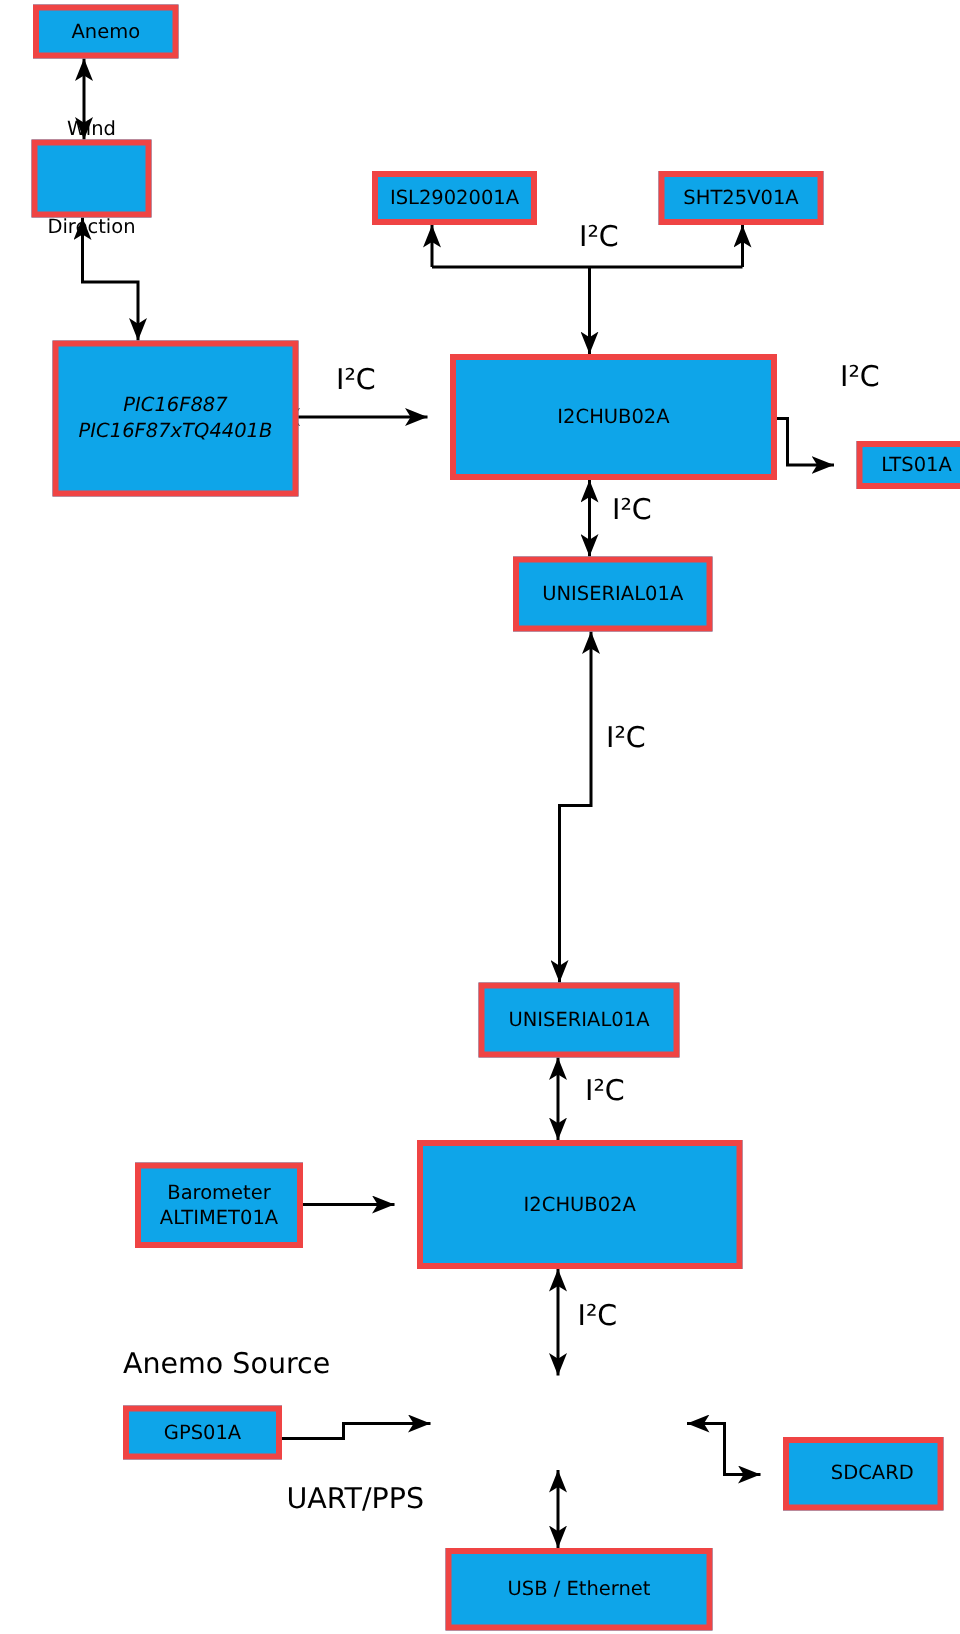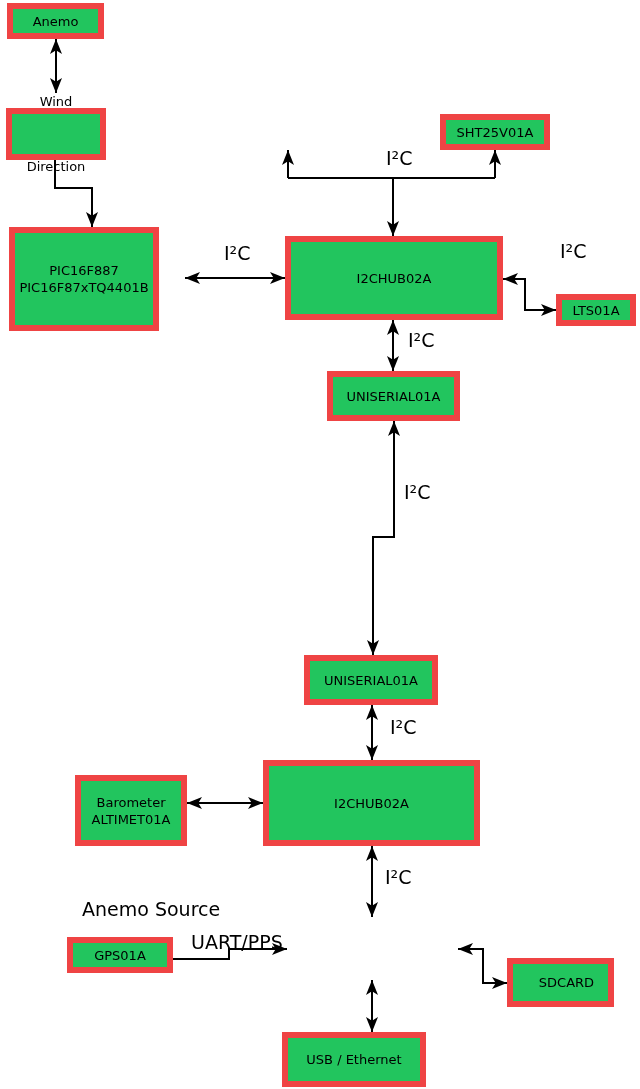--- a/index.html
+++ b/index.html
@@ -8,63 +8,64 @@
     width:640px;height:1089px;
     background:#ffffff;
     font-family:"DejaVu Sans","Liberation Sans",sans-serif;
     color:#000000;
     overflow:hidden;
   }
   #edges{position:absolute;left:0;top:0;width:640px;height:1089px;}
   .node{
     position:absolute;
     box-sizing:border-box;
-    border:6px solid #ef4444;
-    background:#22c55e;
+    border:4px solid #ef4444;
+    background:#0ea5e9;
     display:flex;
     flex-direction:column;
     align-items:center;
     justify-content:center;
     text-align:center;
     font-size:13px;
     line-height:17px;
     white-space:nowrap;
+    margin-left:15px;
   }
   .edge-label{
     position:absolute;
     font-size:19px;
     line-height:14px;
     white-space:nowrap;
   }
   
   #n-anemo    {left:7px;  top:3px;   width:97px;  height:36px;}
-  #n-wind     {left:6px;  top:108px;  width:100px; height:52px;gap:48px;}
-  #n-pic      {left:9px;  top:227px; width:150px; height:104px;}
+  #n-wind     {left:6px;  top:93px;  width:80px; height:52px;gap:48px;}
+  #n-pic      {left:20px;  top:227px; width:164px; height:104px;font-style:italic;}
   #n-isl      {left:233px;top:114px; width:110px; height:36px;}
-  #n-sht      {left:440px;top:114px; width:110px; height:36px;}
+  #n-sht      {left:424px;top:114px; width:110px; height:36px;}
   #n-hub1     {left:285px;top:236px; width:218px; height:84px;}
   #n-lts      {left:556px;top:294px; width:80px;  height:32px;}
   #n-us1      {left:327px;top:371px; width:133px; height:50px;}
   #n-us2      {left:304px;top:655px; width:134px; height:50px;}
   #n-hub2     {left:263px;top:760px; width:217px; height:86px;}
-  #n-baro     {left:75px; top:775px; width:112px; height:71px;}
+  #n-baro     {left:75px; top:775px; width:112px; height:57px;}
   #n-gps      {left:67px; top:937px; width:106px; height:36px;}
   #n-arm      {left:287px;top:917px; width:171px; height:63px;}
   #n-sdcard   {left:507px;top:958px; width:107px; height:49px;padding-left:12px;}
-  #n-usb      {left:282px;top:1032px;width:144px; height:55px;}
+  #n-usb      {left:282px;top:1032px;width:178px; height:55px;}
   
   #l-sensorbus {left:386px;top:151px;}
   #l-pichub    {left:224px;top:246px;}
   #l-hublts    {left:560px;top:244px;}
   #l-hubus1    {left:408px;top:333px;}
   #l-uslink    {left:404px;top:485px;}
   #l-us2hub2   {left:390px;top:720px;}
   #l-hub2arm   {left:385px;top:870px;}
   #l-timesrc   {left:82px; top:902px;}
-  #l-uartpps   {left:191px;top:935px;}
+  #l-uartpps   {left:191px;top:992px;}
   .edge{stroke:#000000;stroke-width:2;fill:none;}
 </style>
 </head>
 <body>
 
 <div id="canvas">
 
   <svg id="edges" viewBox="0 0 640 1089" xmlns="http://www.w3.org/2000/svg">
     <defs>
       <marker id="ah" viewBox="0 0 10 8" refX="10" refY="4" markerWidth="7.5" markerHeight="6" orient="auto-start-reverse" markerUnits="strokeWidth">
@@ -99,20 +100,23 @@
   <div class="node" id="n-wind">
     <span>Wind</span>
     <span>Direction</span>
   </div>
 
   <div class="node" id="n-pic">
     <span>PIC16F887</span>
     <span>PIC16F87xTQ4401B</span>
   </div>
 
+  <div class="node" id="n-isl">
+    <span>ISL2902001A</span>
+  </div>
 
   <div class="node" id="n-sht">
     <span>SHT25V01A</span>
   </div>
 
   <div class="node" id="n-hub1">
     <span>I2CHUB02A</span>
   </div>
 
   <div class="node" id="n-lts">

